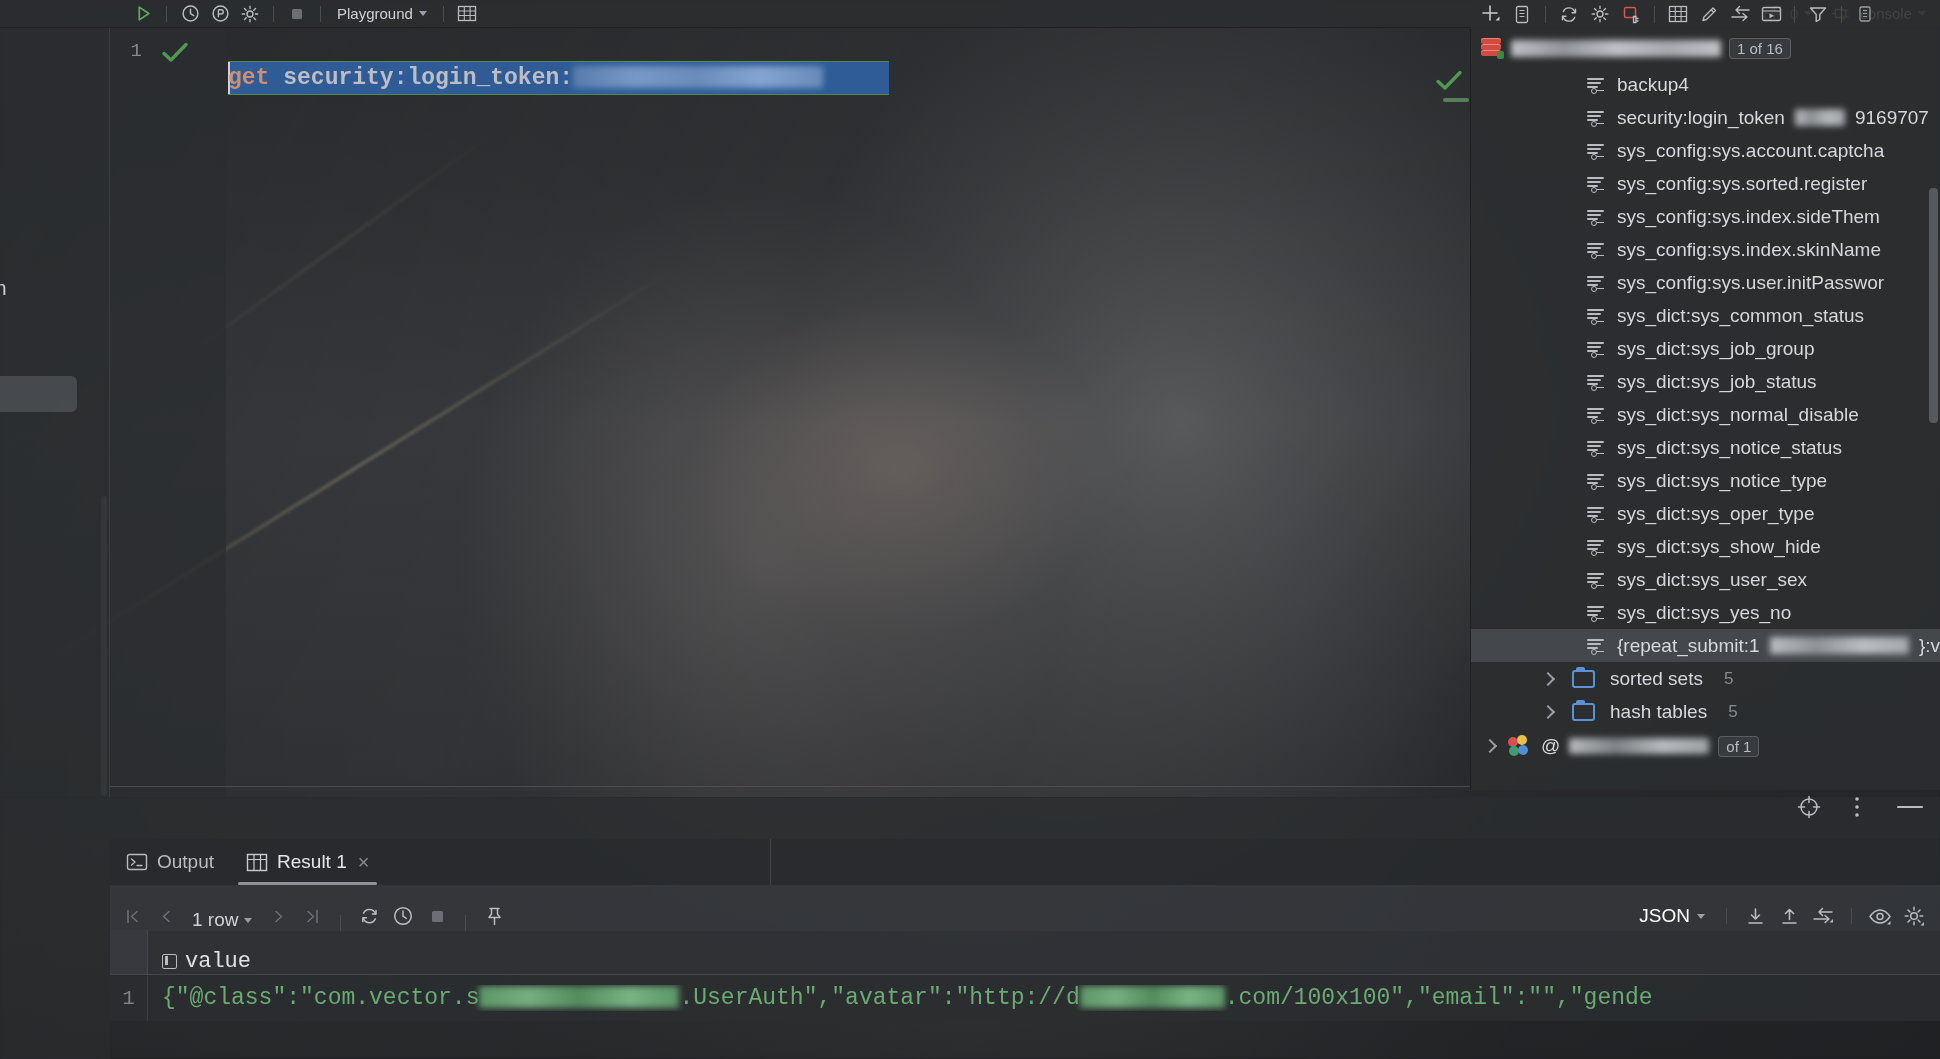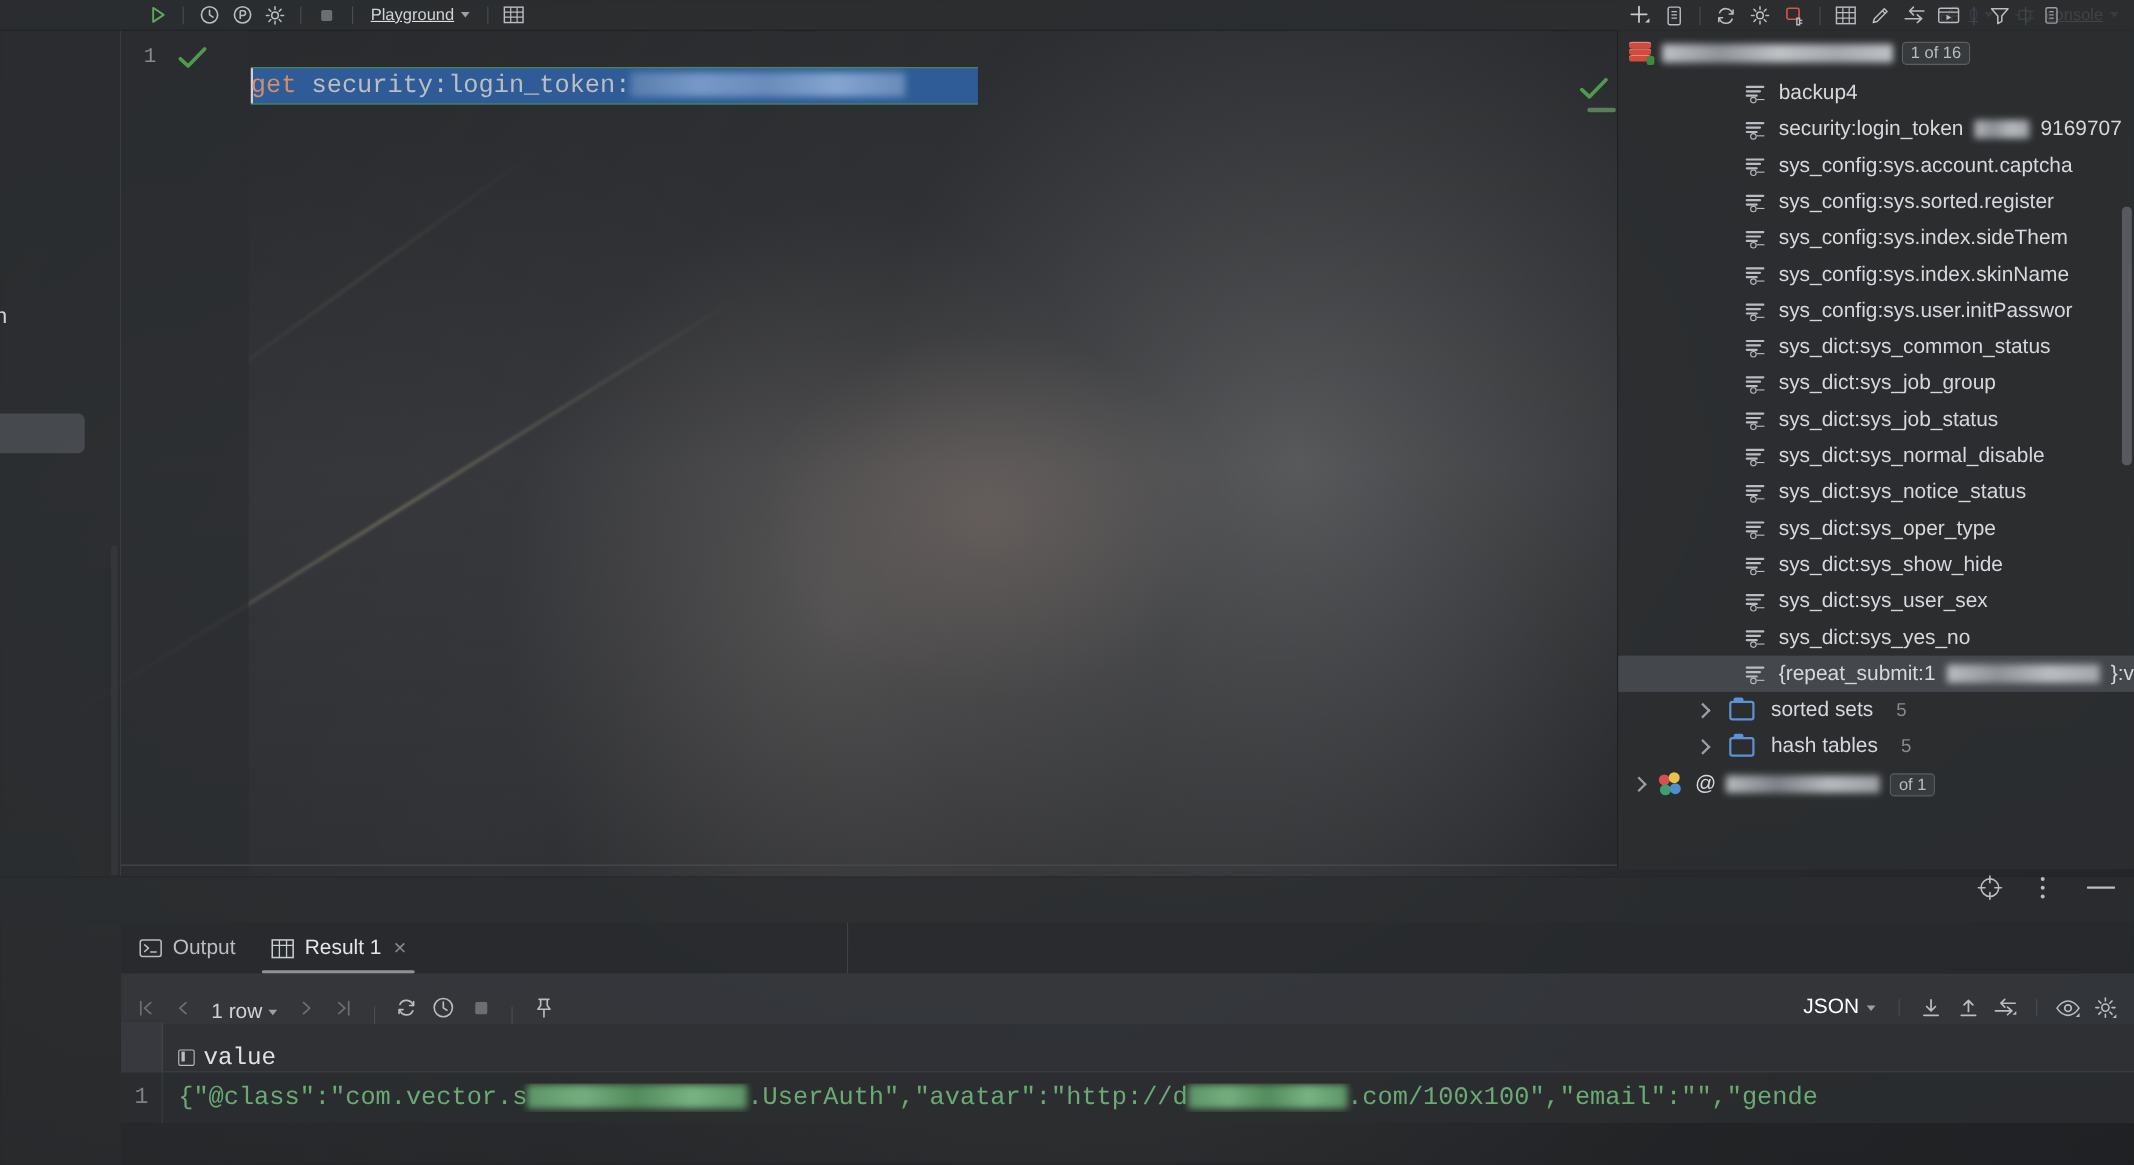--- a/index.html
+++ b/index.html
@@ -42,21 +42,20 @@
   
   .panel{ position:absolute; z-index:2; }
 
   
   #topbar{
     left:0; top:0; width:1940px; height:28px;
     background:rgba(43,45,48,.86);
     border-bottom:1px solid rgba(30,31,34,.9);
     display:flex; align-items:center;
     z-index:6;
-    text-decoration:underline;
   }
   .tb-left{ display:flex; align-items:center; padding-left:128px; gap:0; }
   .ticon{
     width:30px; height:24px; display:flex; align-items:center; justify-content:center;
     cursor:pointer; border-radius:3px;
   }
   .tsep{ width:1px; height:16px; background:#4a4c50; margin:0 8px; }
   .tlabel{
     font-size:15px; color:#cfd2d6; display:flex; align-items:center; gap:6px;
     padding:2px 8px; border-radius:3px; cursor:pointer; white-space:nowrap;
@@ -76,20 +75,21 @@
   }
   #gutter .lineno{
     position:absolute; right:84px; top:12px; font-family:"Liberation Mono", monospace;
     font-size:19px; color:#868a91;
   }
   #gutter .gcheck{ position:absolute; left:50px; top:12px; }
   .codeline{
     position:absolute; left:228px; top:33px; height:34px;
     font-family:"Liberation Mono", monospace; font-size:23px; line-height:34px;
     white-space:pre;
+    font-weight:bold;
   }
   .selbg{
     position:absolute; left:228px; top:33px; width:661px; height:34px;
     background:#2f5c96; border-top:1px solid #4e8a4e; border-bottom:1px solid #4e8a4e;
   }
   .kw{ color:#cf8e6d; }
   .txt{ color:#bcbec4; }
   .redacted-inline{
     display:inline-block; width:250px; height:22px; vertical-align:-4px;
     background:linear-gradient(90deg,#5a7fae,#7b9ccb,#6d8fbd,#8aa9d4,#6b8dbb);
@@ -592,20 +592,30 @@
           <span>sys_dict:sys_notice_status</span>
         </div>
         <div class="trow">
           <span class="keyico">
             <b></b>
             <b></b>
             <b></b>
             <s></s>
             <u></u>
           </span>
+          <span>sys_dict:sys_notice_type</span>
+        </div>
+        <div class="trow">
+          <span class="keyico">
+            <b></b>
+            <b></b>
+            <b></b>
+            <s></s>
+            <u></u>
+          </span>
           <span>sys_dict:sys_oper_type</span>
         </div>
         <div class="trow">
           <span class="keyico">
             <b></b>
             <b></b>
             <b></b>
             <s></s>
             <u></u>
           </span>

